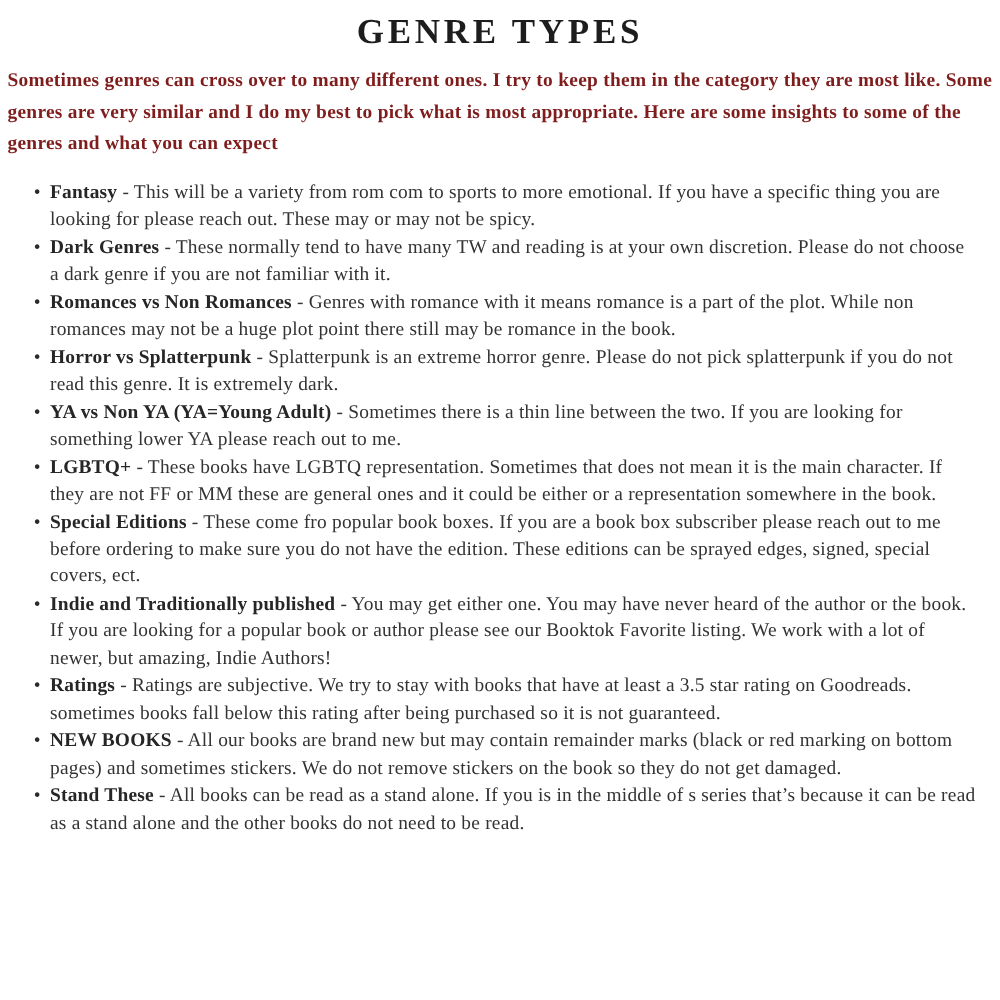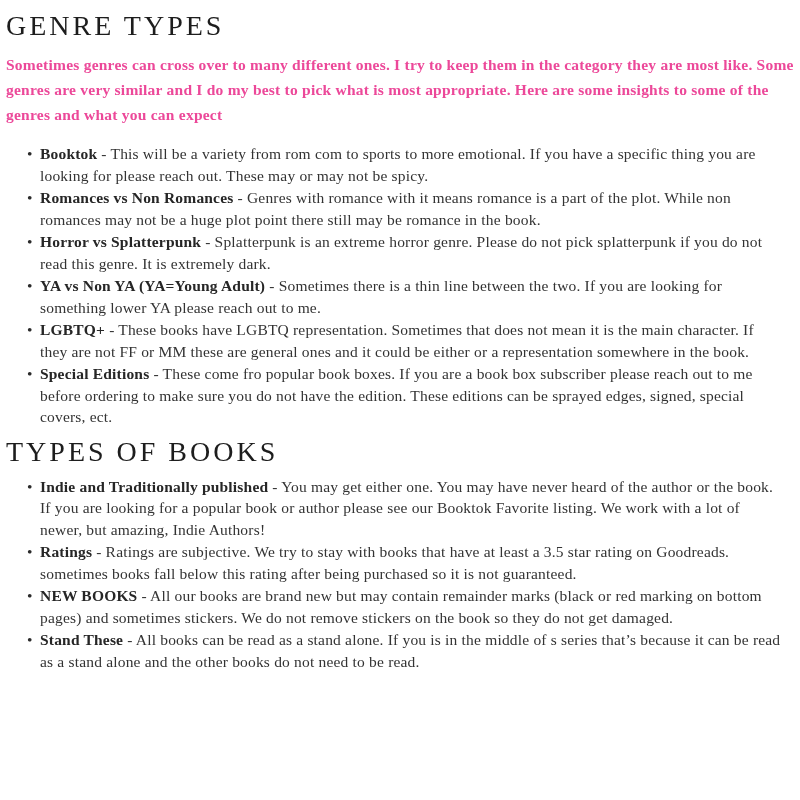--- a/index.html
+++ b/index.html
@@ -16,37 +16,37 @@
     -webkit-font-smoothing: antialiased;
   }
   .page {
     width: 800px;
     height: 800px;
     box-sizing: border-box;
     padding: 6px 6px 0 6px;
   }
   .section-title {
     font-family: "Liberation Serif", serif;
-    font-weight: 400;
+    font-weight: 700;
     font-size: 28px;
     letter-spacing: 3px;
-    text-align: left;
+    text-align: center;
     color: #1d1d1d;
     margin: 4px 0 10px 0;
   }
   .section-title.second {
     margin: 8px 0 8px 0;
   }
   .intro {
     font-size: 15.5px;
     font-weight: bold;
     line-height: 25px;
     letter-spacing: 0.015em;
     margin: 0 0 16px 0;
-    color: #ec4899;
+    color: #7f1d1d;
   }
   ul.bullet-list {
     list-style: none;
     margin: 0;
     padding: 0 12px 0 34px;
     font-size: 15.5px;
     line-height: 21.5px;
     letter-spacing: 0.012em;
     color: #333333;
   }
@@ -73,23 +73,28 @@
 <body>
 
 <div class="page">
 
   <h1 class="section-title">GENRE TYPES</h1>
 
   <p class="intro">Sometimes genres can cross over to many different ones. I try to keep them in the category they are most like. Some genres are very similar and I do my best to pick what is most appropriate. Here are some insights to some of the genres and what you can expect</p>
 
   <ul class="bullet-list">
     <li>
-      <span class="term">Booktok</span>
+      <span class="term">Fantasy</span>
       <span class="sep">-</span>
       <span class="desc">This will be a variety from rom com to sports to more emotional. If you have a specific thing you are looking for please reach out. These may or may not be spicy.</span>
+    </li>
+    <li>
+      <span class="term">Dark Genres</span>
+      <span class="sep">-</span>
+      <span class="desc">These normally tend to have many TW and reading is at your own discretion. Please do not choose a dark genre if you are not familiar with it.</span>
     </li>
     <li>
       <span class="term">Romances vs Non Romances</span>
       <span class="sep">-</span>
       <span class="desc">Genres with romance with it means romance is a part of the plot. While non romances may not be a huge plot point there still may be romance in the book.</span>
     </li>
     <li>
       <span class="term">Horror vs Splatterpunk</span>
       <span class="sep">-</span>
       <span class="desc">Splatterpunk is an extreme horror genre. Please do not pick splatterpunk if you do not read this genre. It is extremely dark.</span>
@@ -104,21 +109,20 @@
       <span class="sep">-</span>
       <span class="desc">These books have LGBTQ representation. Sometimes that does not mean it is the main character. If they are not FF or MM these are general ones and it could be either or a representation somewhere in the book.</span>
     </li>
     <li>
       <span class="term">Special Editions</span>
       <span class="sep">-</span>
       <span class="desc">These come fro popular book boxes. If you are a book box subscriber please reach out to me before ordering to make sure you do not have the edition. These editions can be sprayed edges, signed, special covers, ect.</span>
     </li>
   </ul>
 
-  <h1 class="section-title second">TYPES OF BOOKS</h1>
 
   <ul class="bullet-list">
     <li>
       <span class="term">Indie and Traditionally published</span>
       <span class="sep">-</span>
       <span class="desc">You may get either one. You may have never heard of the author or the book. If you are looking for a popular book or author please see our Booktok Favorite listing. We work with a lot of newer, but amazing, Indie Authors!</span>
     </li>
     <li>
       <span class="term">Ratings</span>
       <span class="sep">-</span>

